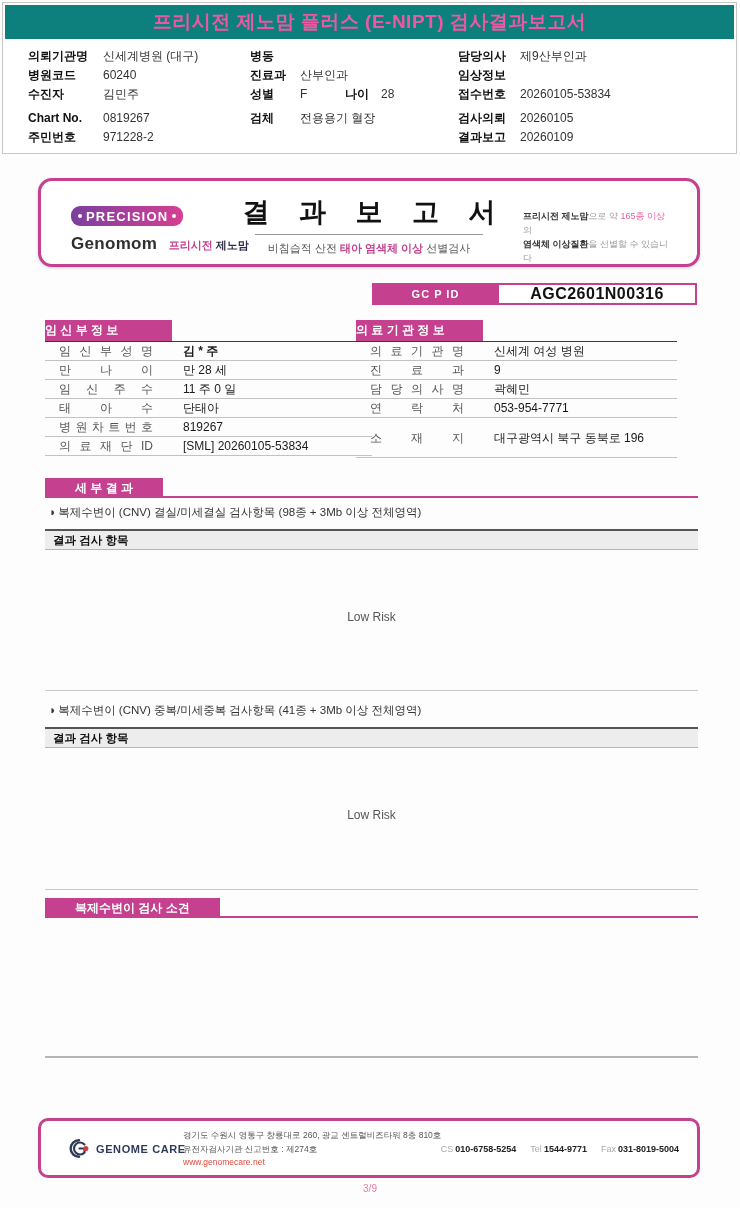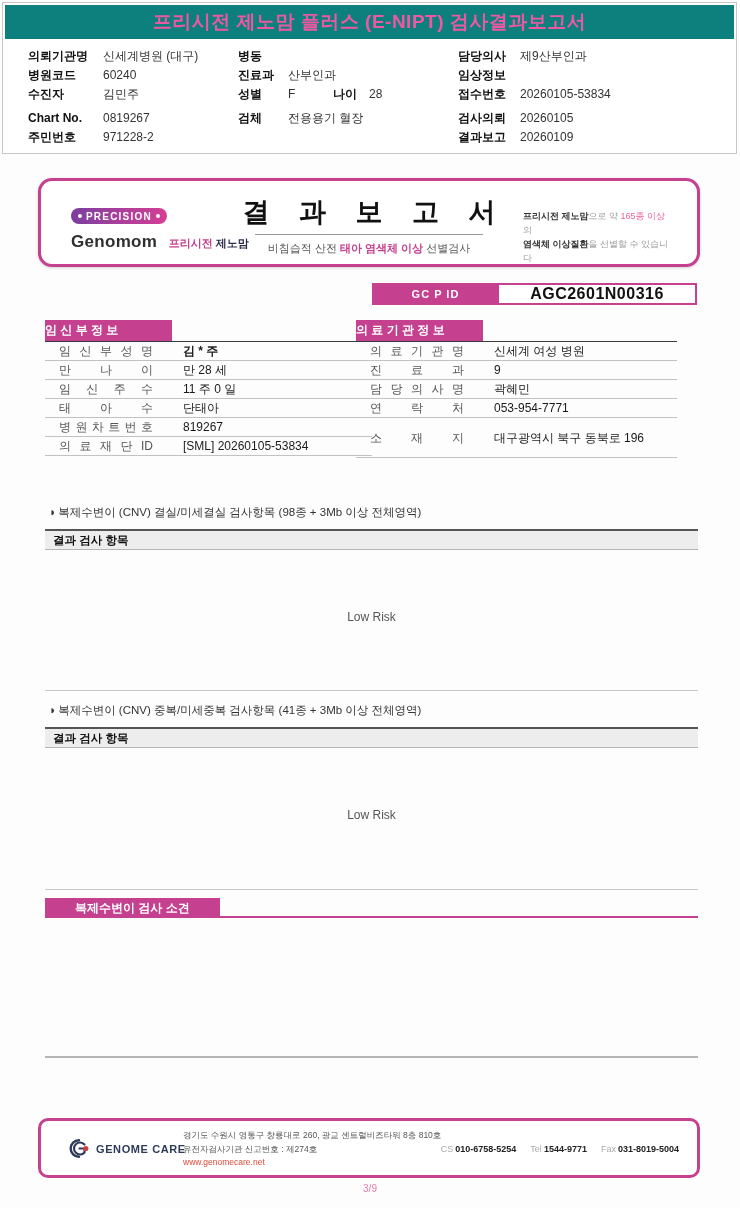--- a/index.html
+++ b/index.html
@@ -8,29 +8,29 @@
 
   
   .top-box { position:absolute; left:2px; top:2px; width:735px; height:152px; background:#fff; border:1px solid #c6c6c6; }
   .title-bar { position:absolute; left:2px; top:2px; right:2px; height:34px; background:#0d7f7d; display:flex; align-items:center; justify-content:center; }
   .title-bar span { color:#ee58a2; font-weight:bold; font-size:19px; letter-spacing:0.5px; }
   .pcol { position:absolute; top:44px; font-size:12px; }
   .pcol1 { left:25px; } .pcol2 { left:235px; } .pcol3 { left:455px; }
   .prow { height:19px; line-height:19px; display:flex; white-space:nowrap; }
   .prow.gap { margin-top:5px; }
   .plabel { font-weight:bold; color:#111; }
-  .pcol1 .plabel { width:75px; } .pcol2 .plabel { width:50px; } .pcol3 .plabel { width:62px; }
+  .pcol1 .plabel { width:75px; } .pcol2 .plabel { width:50px;margin-left:12px; } .pcol3 .plabel { width:62px; }
   .pvalue { color:#333; }
   .sexval { width:45px; color:#333; }
   .age-label { font-weight:bold; color:#111; width:36px; }
 
   
   .result-box { position:absolute; left:38px; top:178px; width:662px; height:89px; border:3px solid #c5408f; border-radius:14px; background:#fff; box-shadow:0 1px 3px rgba(0,0,0,0.18); }
   .logo-block { position:absolute; left:30px; top:23px; }
-  .pill { display:inline-flex; align-items:center; gap:4px; background:linear-gradient(90deg,#7b3fa0,#d63f94); color:#fff; font-size:10px; font-weight:bold; letter-spacing:1.2px; padding:2.5px 7px; border-radius:9px; }
+  .pill { display:inline-flex; align-items:center; gap:4px; background:linear-gradient(90deg,#7b3fa0,#d63f94); color:#fff; font-size:13px; font-weight:bold; letter-spacing:1.2px; padding:2.5px 7px; border-radius:9px; }
   .pill .dot { width:4px; height:4px; background:#fff; border-radius:50%; }
   .brand-line { margin-top:8px; white-space:nowrap; }
   .brand { font-size:17px; font-weight:bold; color:#2f2f2f; letter-spacing:0.3px; }
   .brand-kr { font-size:11px; font-weight:bold; margin-left:7px; }
   .kr-m { color:#c5408f; } .kr-d { color:#2c2c4a; }
   .center-title { position:absolute; left:0; right:0; top:13px; text-align:center; }
   .big-title { font-size:27px; font-weight:bold; color:#111; letter-spacing:11px; text-indent:11px; }
   .title-rule { width:228px; height:1px; background:#999; margin:4px auto 6px; }
   .subtitle { font-size:11px; color:#555; }
   .subtitle .em { color:#c5408f; font-weight:bold; }
@@ -238,20 +238,23 @@
     <div class="irow">
       <div class="ilabel">연 락 처</div>
       <div class="ivalue">053-954-7771</div>
     </div>
     <div class="irow tall">
       <div class="ilabel">소 재 지</div>
       <div class="ivalue">대구광역시 북구 동북로 196</div>
     </div>
   </div>
 
+  <div class="section-row" id="section-detail">
+    <div class="section-tab">세 부 결 과</div>
+  </div>
 
   <div class="block-heading" id="heading1">◑ 복제수변이 (CNV) 결실/미세결실 검사항목 (98종 + 3Mb 이상 전체영역)</div>
   <div class="result-band" id="band1">결과 검사 항목</div>
   <div class="low-risk" id="low1">Low Risk</div>
   <div class="sep" id="sep1"></div>
 
   <div class="block-heading" id="heading2">◑ 복제수변이 (CNV) 중복/미세중복 검사항목 (41종 + 3Mb 이상 전체영역)</div>
   <div class="result-band" id="band2">결과 검사 항목</div>
   <div class="low-risk" id="low2">Low Risk</div>
   <div class="sep" id="sep2"></div>

